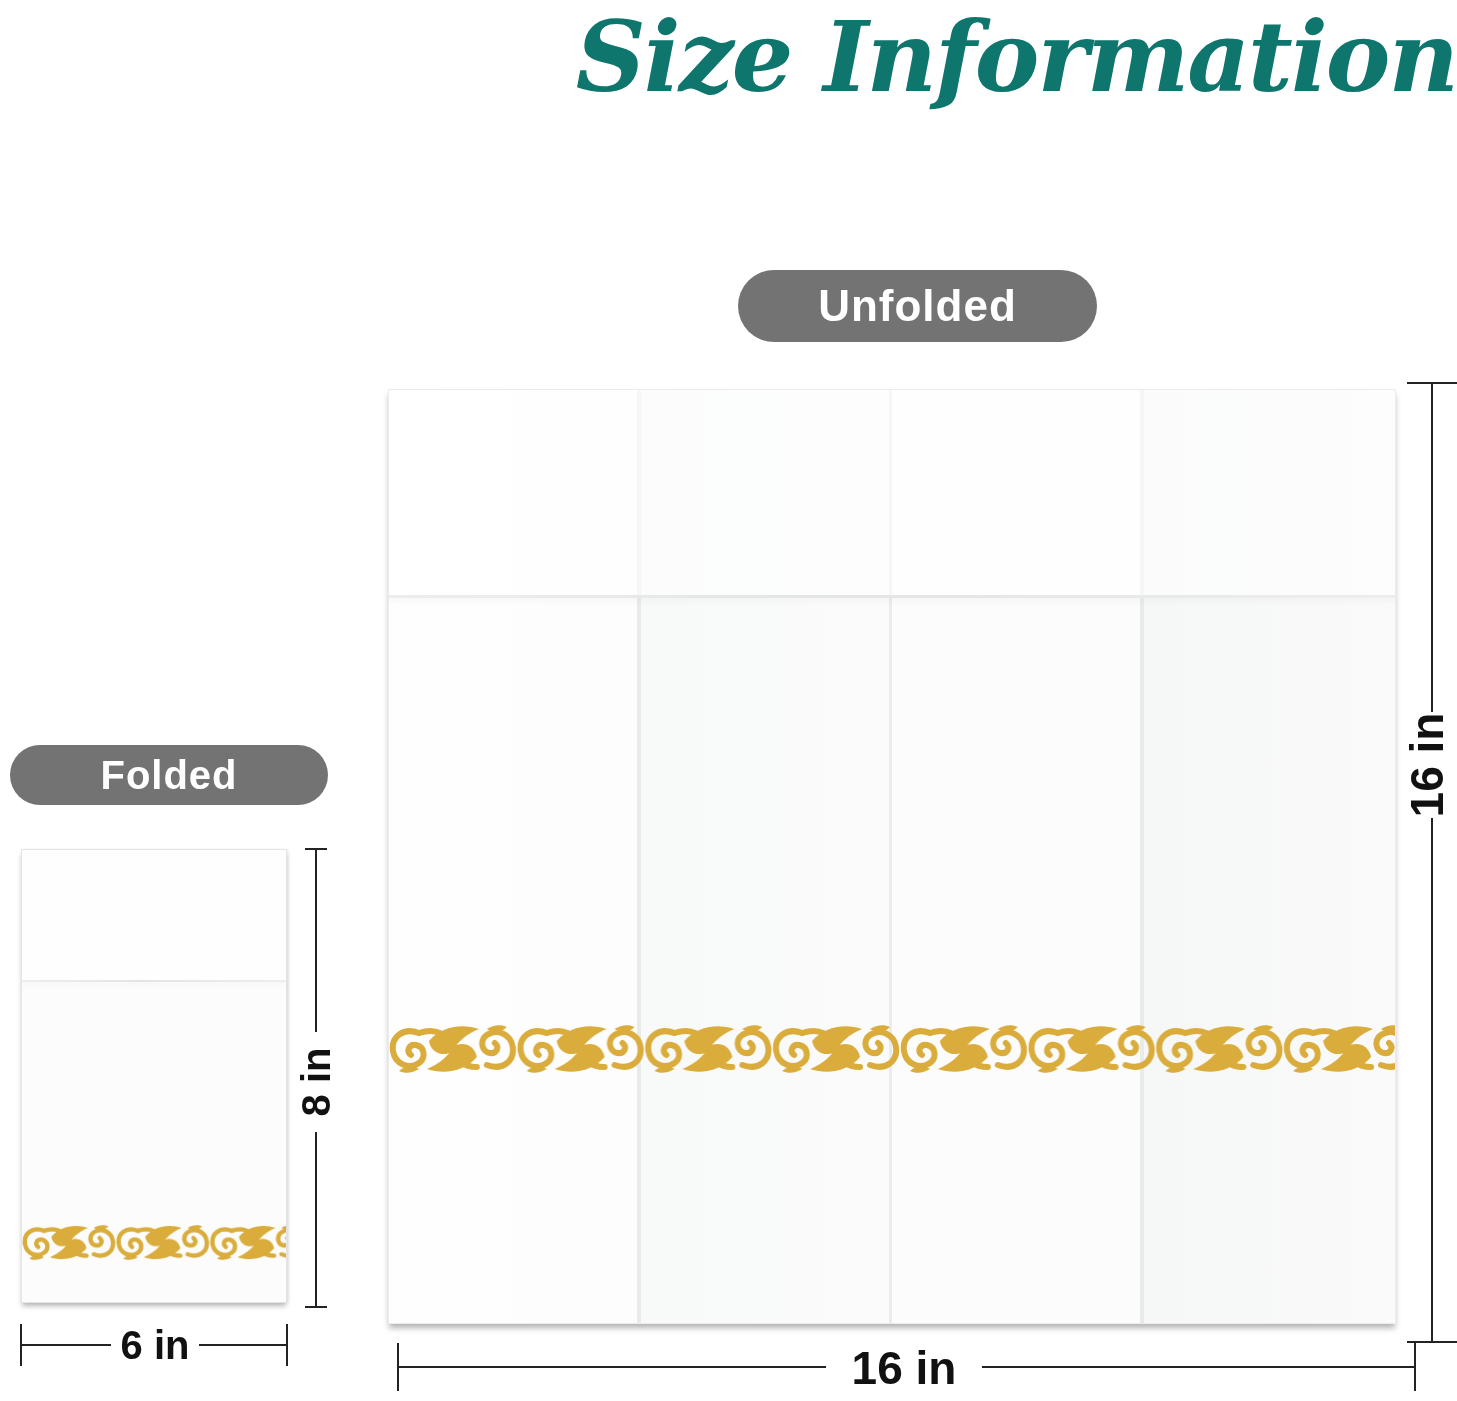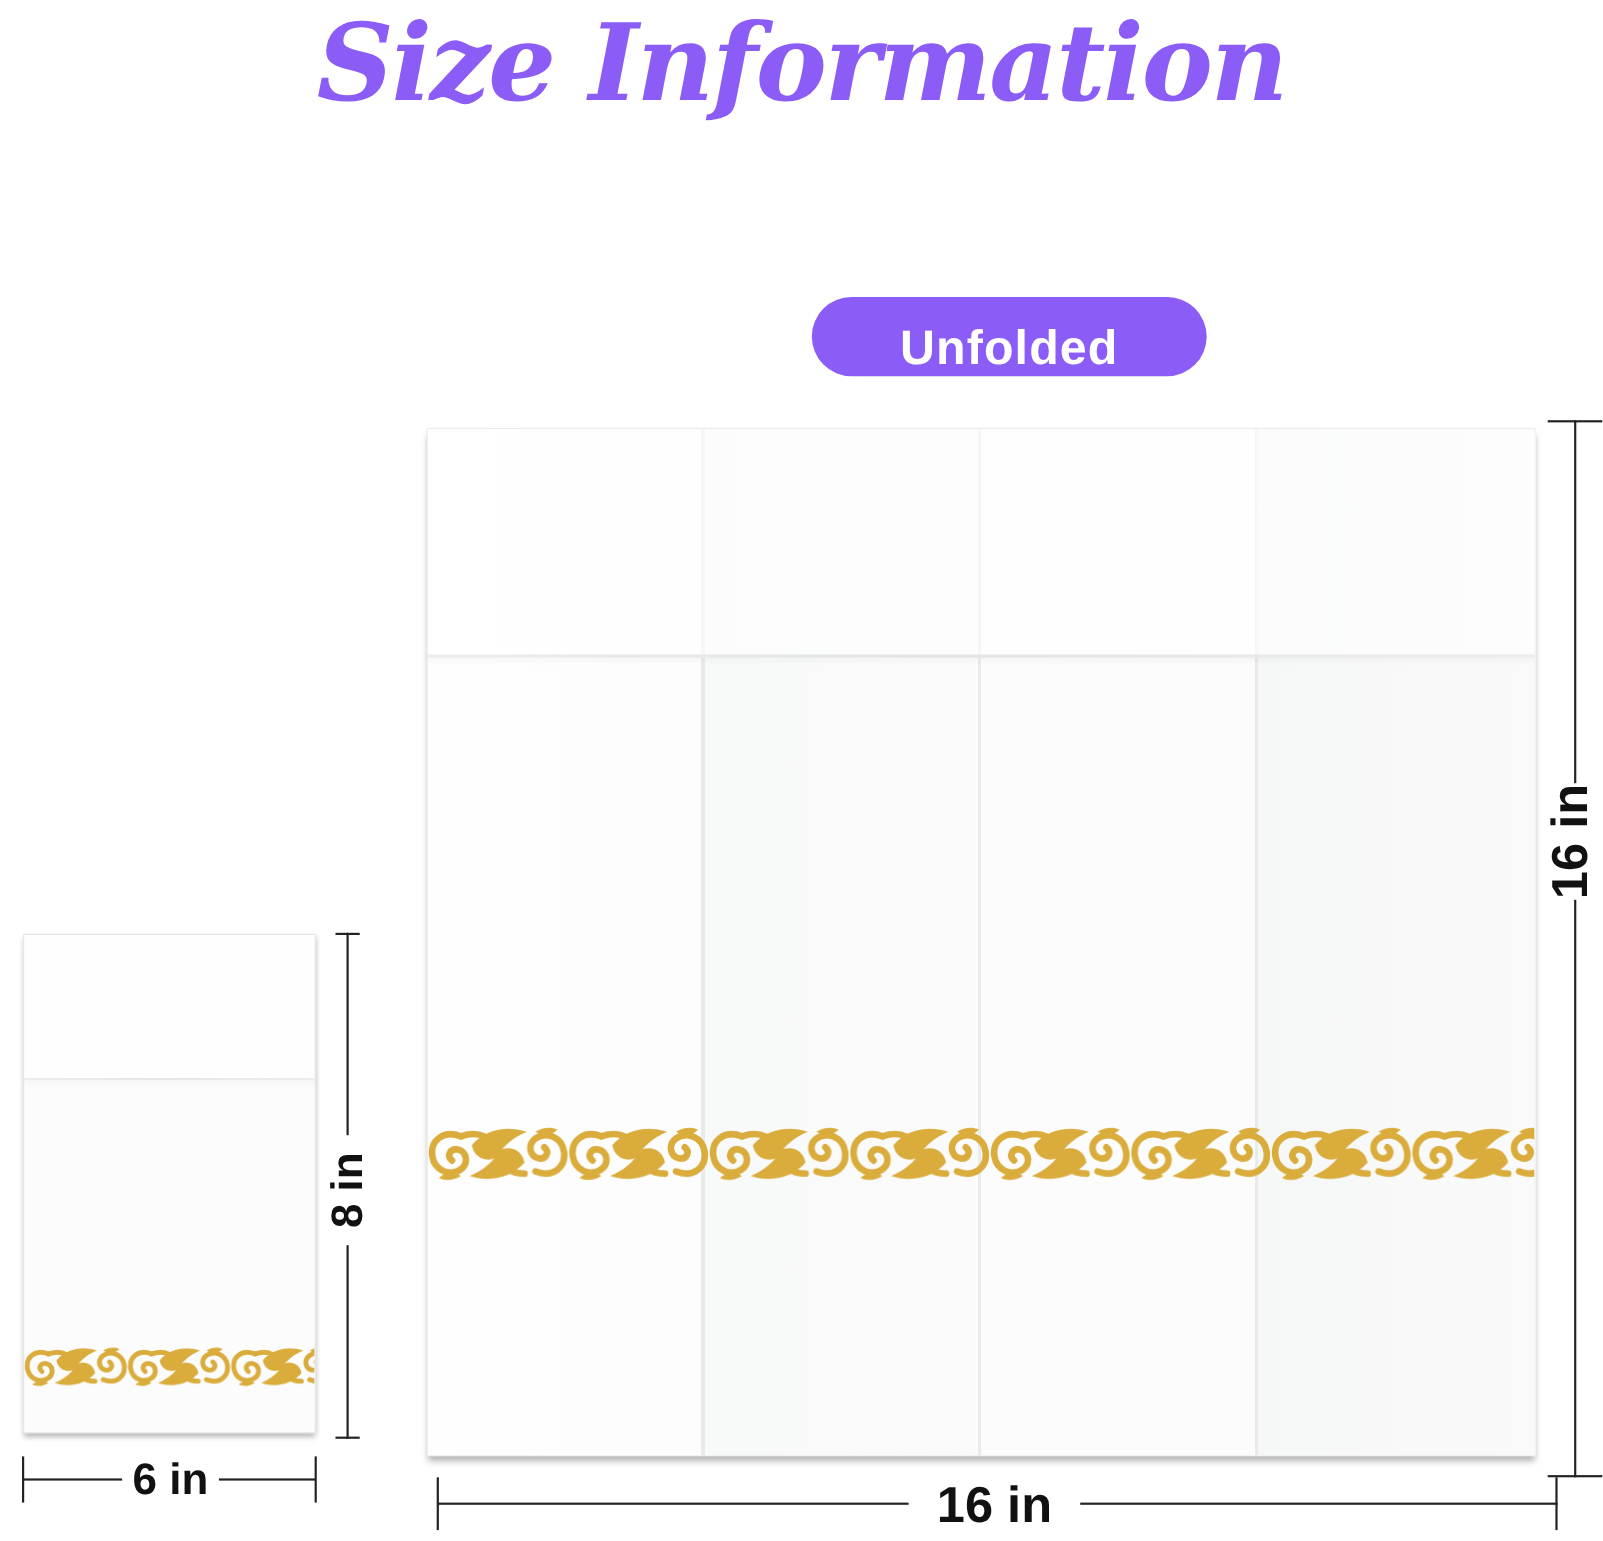--- a/index.html
+++ b/index.html
@@ -1,27 +1,27 @@
 <!DOCTYPE html>
 <html><head>
 <meta charset="utf-8">
 <style>
   html,body{margin:0;padding:0;background:#ffffff;}
   .canvas{position:relative;width:1457px;height:1401px;background:#ffffff;overflow:hidden;
           font-family:"Liberation Sans",sans-serif;}
 
   
-  .title{position:absolute;top:0;left:0;width:100%;margin:0;text-align:center;
+  .title{position:absolute;top:0;left:0;width:100%;margin:0;text-align:right;
          font-family:"DejaVu Serif","Liberation Serif",serif;
          font-style:italic;font-weight:900;font-size:97px;line-height:115px;
-         letter-spacing:-2px;color:#8b5cf6;}
+         letter-spacing:-2px;color:#0f766e;}
 
   
-  .badge{position:absolute;background:#8b5cf6;border-radius:999px;
-         display:flex;align-items:flex-end;justify-content:center;
+  .badge{position:absolute;background:#737373;border-radius:999px;
+         display:flex;align-items:center;justify-content:center;
          color:#ffffff;font-weight:700;letter-spacing:1px;}
   .badge-unfolded{left:738px;top:270px;width:359px;height:72px;font-size:44px;}
   .badge-folded{left:10px;top:745px;width:318px;height:60px;font-size:40px;}
 
   
   .napkin{position:absolute;background:#fdfdfd;border:1px solid #ececec;box-sizing:border-box;}
   .napkin-unfolded{left:388px;top:389px;width:1008px;height:935px;
       background:linear-gradient(to right,
         #fefefe 0%, #fdfdfd 24.7%,
         #e9eaea 24.7%, #e9eaea 25%,
@@ -60,20 +60,23 @@
 <body>
 
 <div class="canvas">
 
   <h1 class="title">Size Information</h1>
 
   <div class="badge badge-unfolded">
     <span>Unfolded</span>
   </div>
 
+  <div class="badge badge-folded">
+    <span>Folded</span>
+  </div>
 
   <div class="napkin napkin-unfolded">
     <div class="topflap topflap-unfolded"></div>
     <div class="hcrease hcrease-unfolded"></div>
     <div class="band band-unfolded">
       <svg viewBox="0 0 1008 57" preserveAspectRatio="none" xmlns="http://www.w3.org/2000/svg">
         <defs>
           <pattern id="pat-large" width="128" height="56" patternUnits="userSpaceOnUse">
             <g fill="none" stroke="#D9AC3C" stroke-width="6" stroke-linecap="round">
               <path d="M30 12 C 14 6, 2 16, 4 30 C 6 43, 20 49, 30 42 C 37 37, 36 26, 27 24 C 20 23, 17 30, 22 34"></path>

